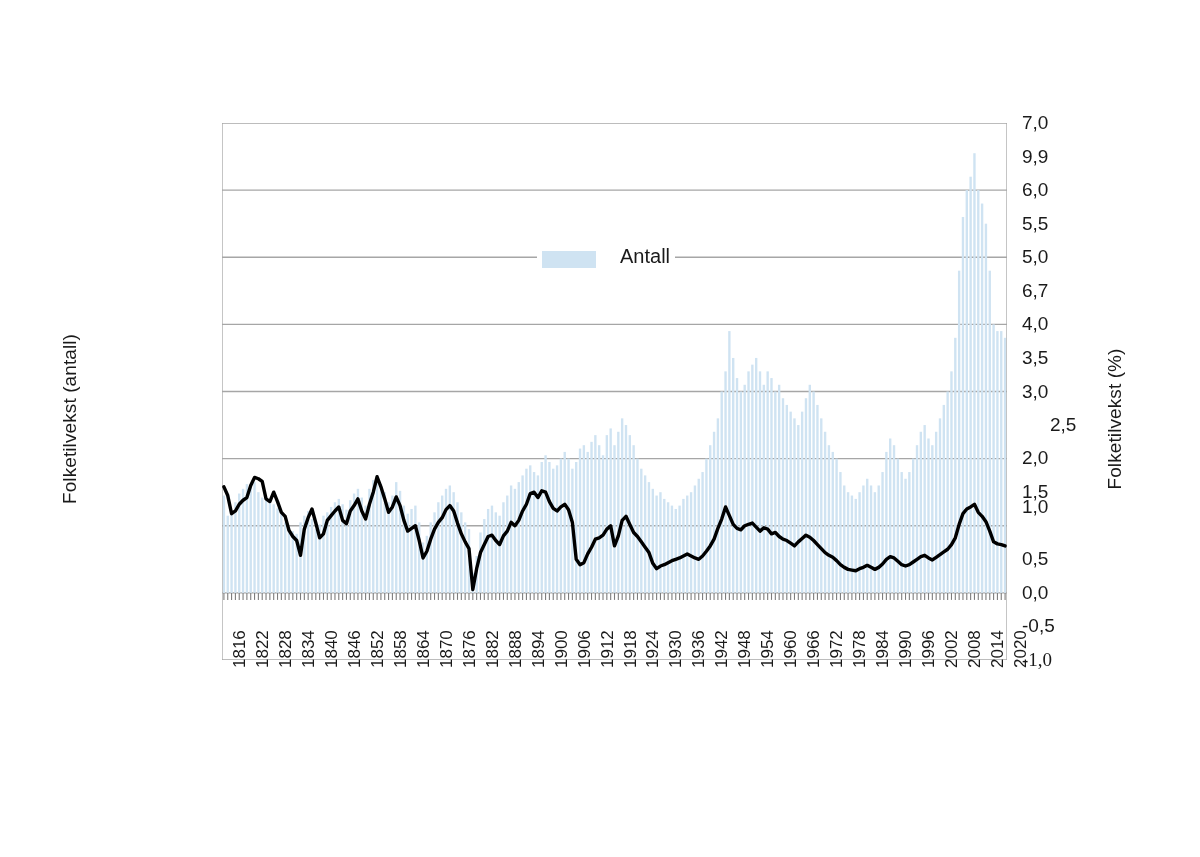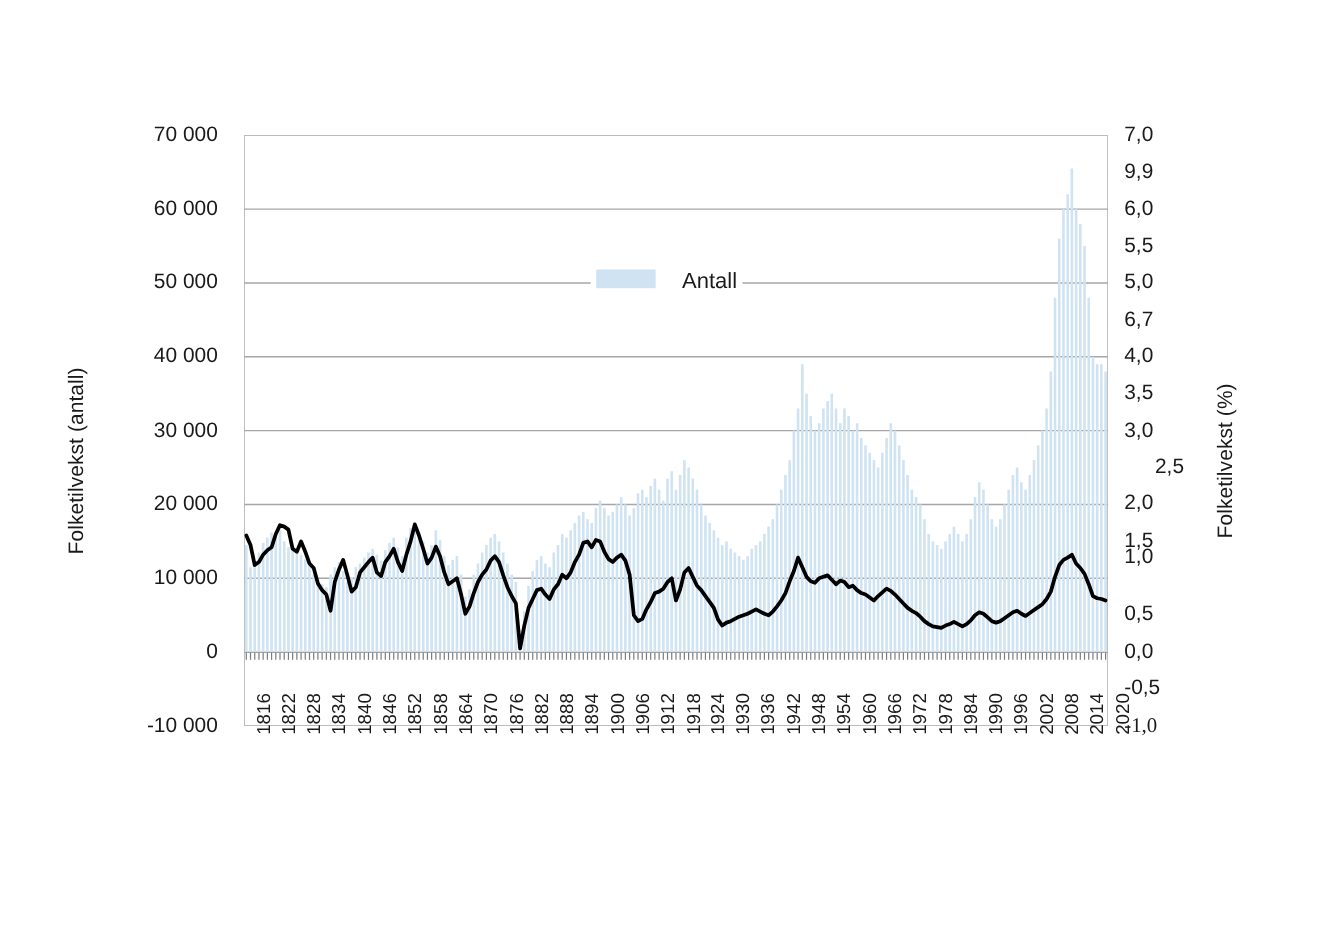--- a/index.html
+++ b/index.html
@@ -20,45 +20,34 @@
   #xlabels{position:absolute;left:222px;top:668px;width:785px;height:80px;}
   .xlab{
     position:absolute;font-size:17px;color:#1a1a1a;white-space:nowrap;
     transform:rotate(-90deg);transform-origin:left top;top:0;
   }
   #legend{position:absolute;left:0;top:0;width:1200px;height:857px;pointer-events:none;}
   .legend-box{
     position:absolute;display:flex;align-items:center;gap:9px;
     background:#ffffff;padding:2px 6px;
   }
-  .legend-item{display:flex;align-items:flex-start;gap:24px;}
+  .legend-item{display:flex;align-items:flex-end;gap:24px;}
   .legend-swatch{width:54px;height:17px;display:inline-block;}
   .legend-line{width:56px;height:5px;display:inline-block;background:#000;}
   .legend-label{font-size:20px;color:#1a1a1a;}
 </style>
 </head>
 <body>
 
 <div id="chart-root">
 
   <div class="axis-title" id="y-left-title">Folketilvekst (antall)</div>
 
   <div class="axis-title" id="y-right-title">Folketilvekst (%)</div>
 
-  <div id="y-left-ticks">
-      <div class="tick-label ytick-left" style="top: 123px;">70 000</div>
-      <div class="tick-label ytick-left" style="top: 190.125px;">60 000</div>
-      <div class="tick-label ytick-left" style="top: 257.25px;">50 000</div>
-      <div class="tick-label ytick-left" style="top: 324.375px;">40 000</div>
-      <div class="tick-label ytick-left" style="top: 391.5px;">30 000</div>
-      <div class="tick-label ytick-left" style="top: 458.625px;">20 000</div>
-      <div class="tick-label ytick-left" style="top: 525.75px;">10 000</div>
-      <div class="tick-label ytick-left" style="top: 592.875px;">0</div>
-      <div class="tick-label ytick-left" style="top: 660px;">-10 000</div>
-    </div>
   <div id="y-right-ticks">
       <div class="tick-label ytick-right" style="top: 123px;">7,0</div>
       <div class="tick-label ytick-right" style="top: 156.562px;">9,9</div>
       <div class="tick-label ytick-right" style="top: 190.125px;">6,0</div>
       <div class="tick-label ytick-right" style="top: 223.688px;">5,5</div>
       <div class="tick-label ytick-right" style="top: 257.25px;">5,0</div>
       <div class="tick-label ytick-right" style="top: 290.812px;">6,7</div>
       <div class="tick-label ytick-right" style="top: 324.375px;">4,0</div>
       <div class="tick-label ytick-right" style="top: 357.938px;">3,5</div>
       <div class="tick-label ytick-right" style="top: 391.5px;">3,0</div>

